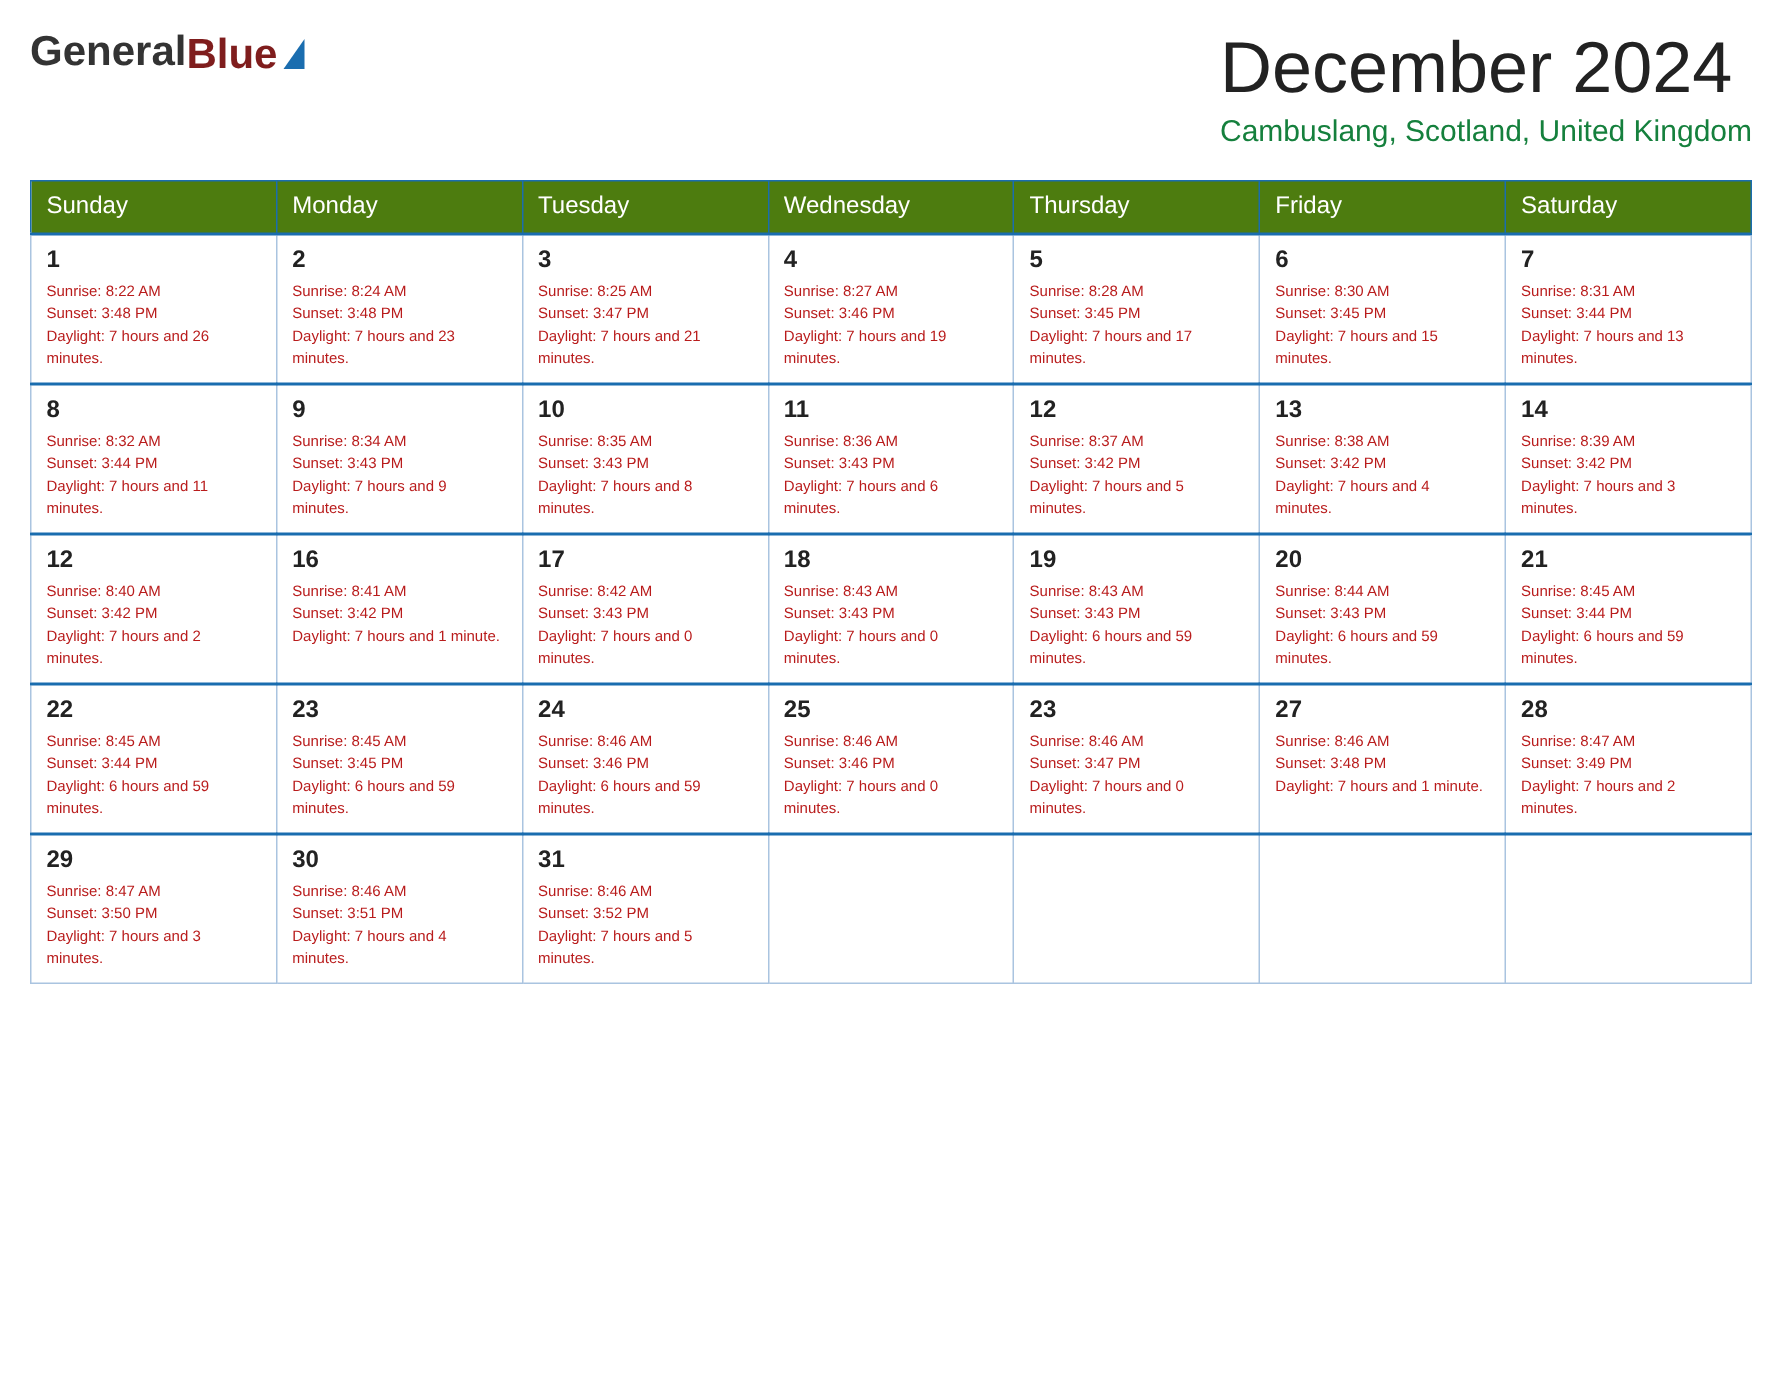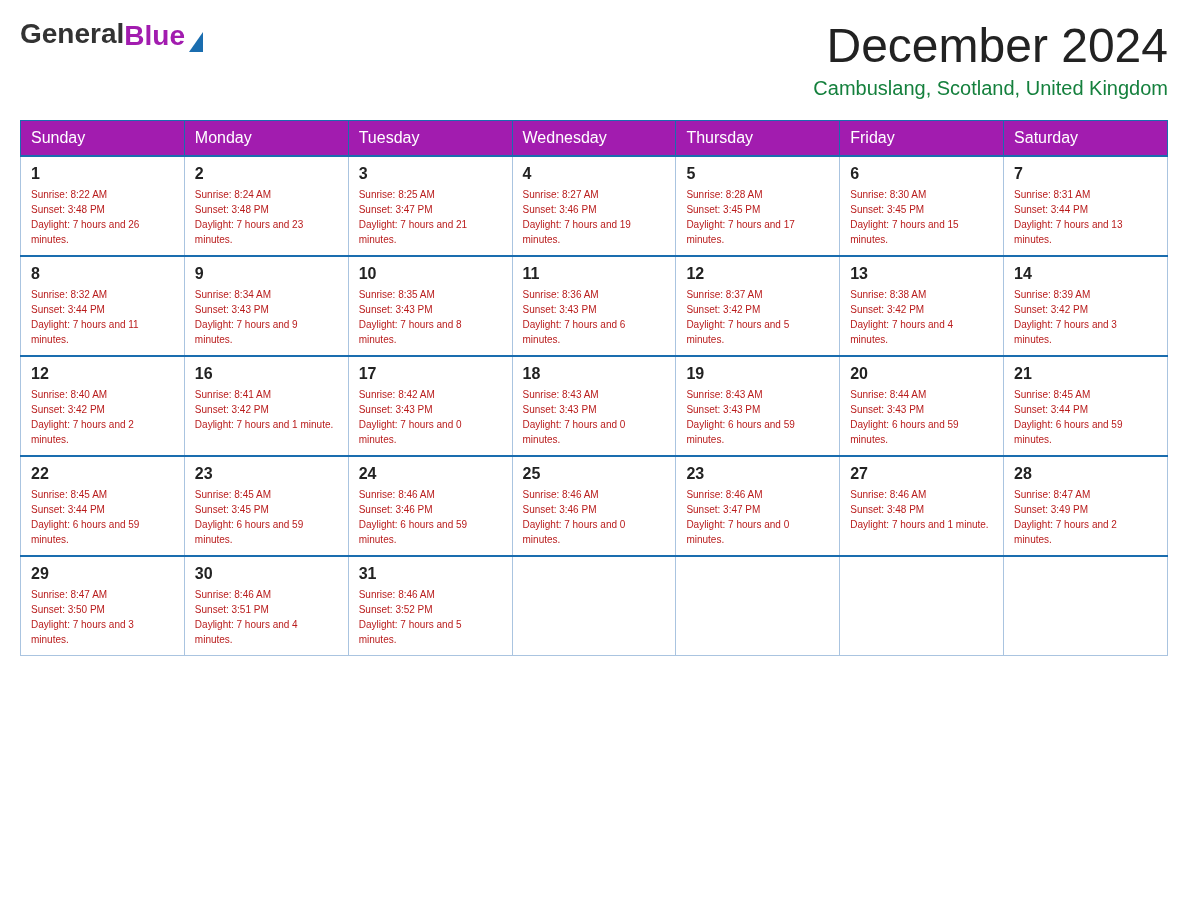--- a/index.html
+++ b/index.html
@@ -23,54 +23,53 @@
     }
     .logo-general {
       font-size: 28px;
       font-weight: bold;
       color: #333;
       line-height: 1;
     }
     .logo-blue {
       font-size: 28px;
       font-weight: bold;
-      color: #a21caf;
+      color: #7f1d1d;
       display: flex;
-      align-items: flex-end;
+      align-items: center;
     }
     .logo-triangle {
       width: 0;
       height: 0;
       border-left: 14px solid transparent;
       border-bottom: 20px solid #1a6daf;
       margin-left: 4px;
       margin-right: 2px;
       display: inline-block;
     }
     .title-section {
-      text-align: right;
     }
     .month-title {
       font-size: 48px;
       font-weight: normal;
       color: #222;
       line-height: 1.1;
     }
     .location {
       font-size: 20px;
       color: #15803d;
       margin-top: 4px;
     }
     .calendar {
       width: 100%;
       border-collapse: collapse;
       border: 1px solid #1a6daf;
     }
     .calendar thead tr th {
-      background-color: #a21caf;
+      background-color: #4d7c0f;
       color: #fff;
       font-size: 16px;
       font-weight: normal;
       padding: 8px 10px;
       text-align: left;
       border: 1px solid #1a6daf;
     }
     .calendar tbody tr td {
       vertical-align: top;
       padding: 8px 10px;

